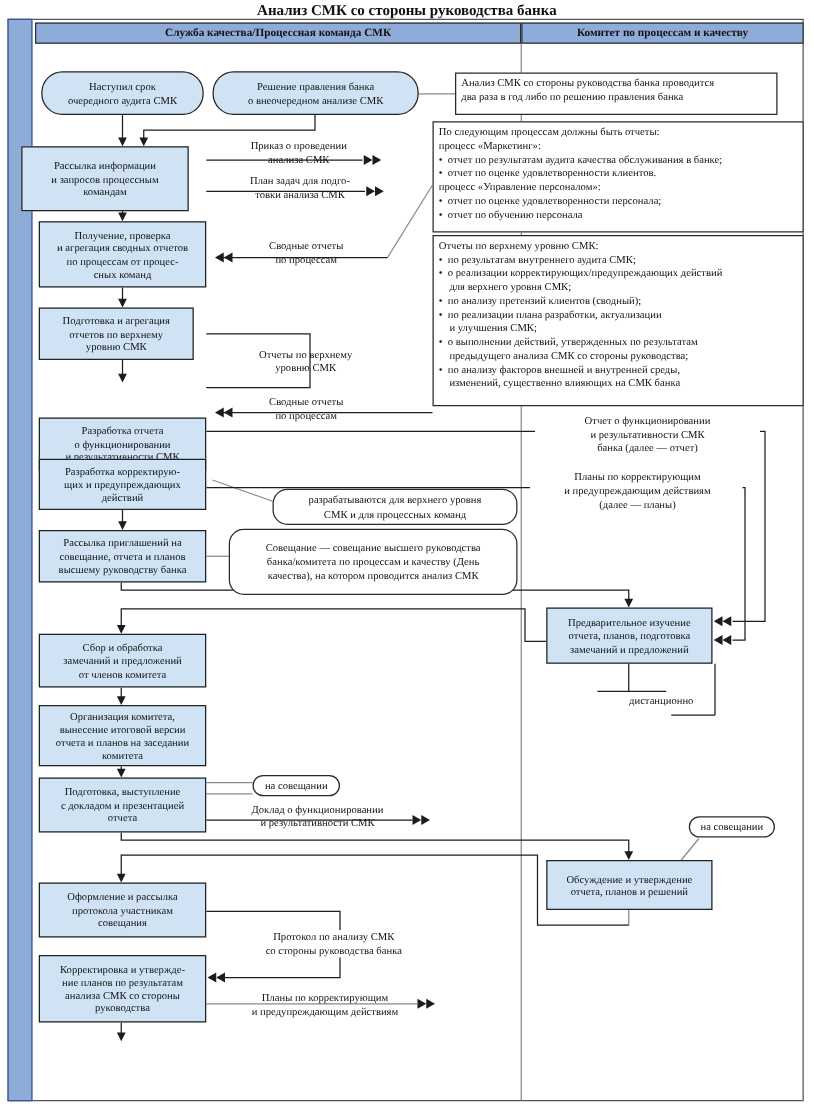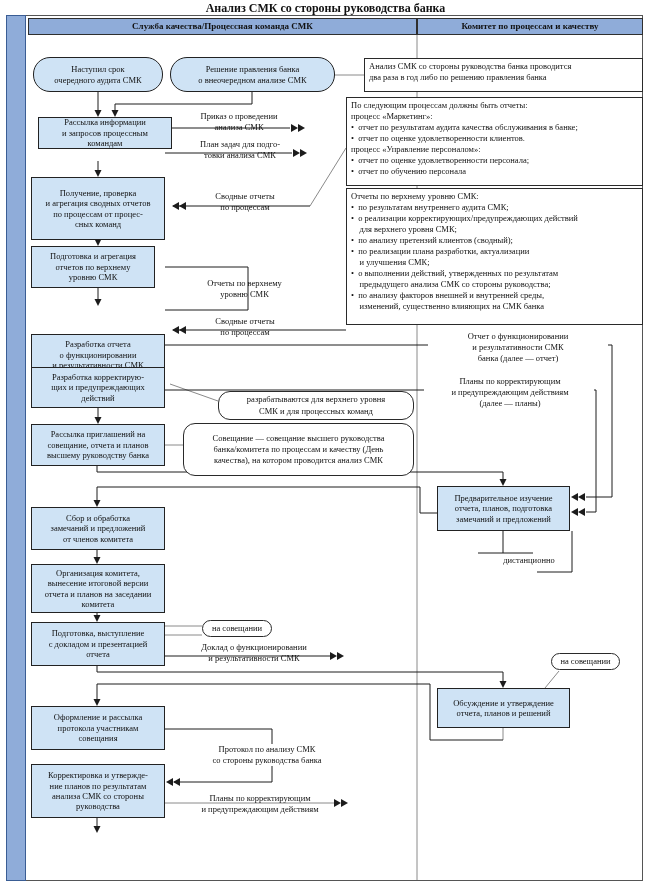--- a/index.html
+++ b/index.html
@@ -106,24 +106,24 @@
       <polygon points="341,803 334,799 334,807"></polygon>
       <polygon points="348,803 341,799 341,807"></polygon>
     </g>
   </svg>
 
   <div class="abs oval" style="left:33px;top:57px;width:130px;height:35px;">Наступил срок
 очередного аудита СМК</div>
   <div class="abs oval" style="left:170px;top:57px;width:165px;height:35px;">Решение правления банка
 о внеочередном анализе СМК</div>
 
-  <div class="abs box" style="left:38px;top:117px;width:134px;height:32px;">Рассылка информации
+  <div class="abs box" style="left:17px;top:117px;width:134px;height:52px;">Рассылка информации
 и запросов процессным
 командам</div>
-  <div class="abs box" style="left:31px;top:177px;width:134px;height:63px;">Получение, проверка
+  <div class="abs box" style="left:31px;top:177px;width:134px;height:53px;">Получение, проверка
 и агрегация сводных отчетов
 по процессам от процес-
 сных команд</div>
   <div class="abs box" style="left:31px;top:246px;width:124px;height:42px;">Подготовка и агрегация
 отчетов по верхнему
 уровню СМК</div>
   <div class="abs box" style="left:31px;top:306px;width:134px;height:42px;margin-top:28px;">Разработка отчета
 о функционировании
 и результативности СМК</div>
   <div class="abs box" style="left:31px;top:367px;width:134px;height:41px;">Разработка корректирую-
@@ -149,21 +149,21 @@
 ние планов по результатам
 анализа СМК со стороны
 руководства</div>
 
   <div class="abs box" style="left:437px;top:486px;width:133px;height:45px;">Предварительное изучение
 отчета, планов, подготовка
 замечаний и предложений</div>
   <div class="abs box" style="left:437px;top:688px;width:133px;height:40px;">Обсуждение и утверждение
 отчета, планов и решений</div>
 
-  <div class="abs note" style="left:364px;top:58px;width:279px;height:34px;">Анализ СМК со стороны руководства банка проводится
+  <div class="abs note" style="left:364px;top:58px;width:258px;height:34px;">Анализ СМК со стороны руководства банка проводится
 два раза в год либо по решению правления банка</div>
   <div class="abs note" style="left:346px;top:97px;width:297px;height:89px;">По следующим процессам должны быть отчеты:
 процесс «Маркетинг»:
 •  отчет по результатам аудита качества обслуживания в банке;
 •  отчет по оценке удовлетворенности клиентов.
 процесс «Управление персоналом»:
 •  отчет по оценке удовлетворенности персонала;
 •  отчет по обучению персонала</div>
   <div class="abs note" style="left:346px;top:188px;width:297px;height:137px;">Отчеты по верхнему уровню СМК:
 •  по результатам внутреннего аудита СМК;

